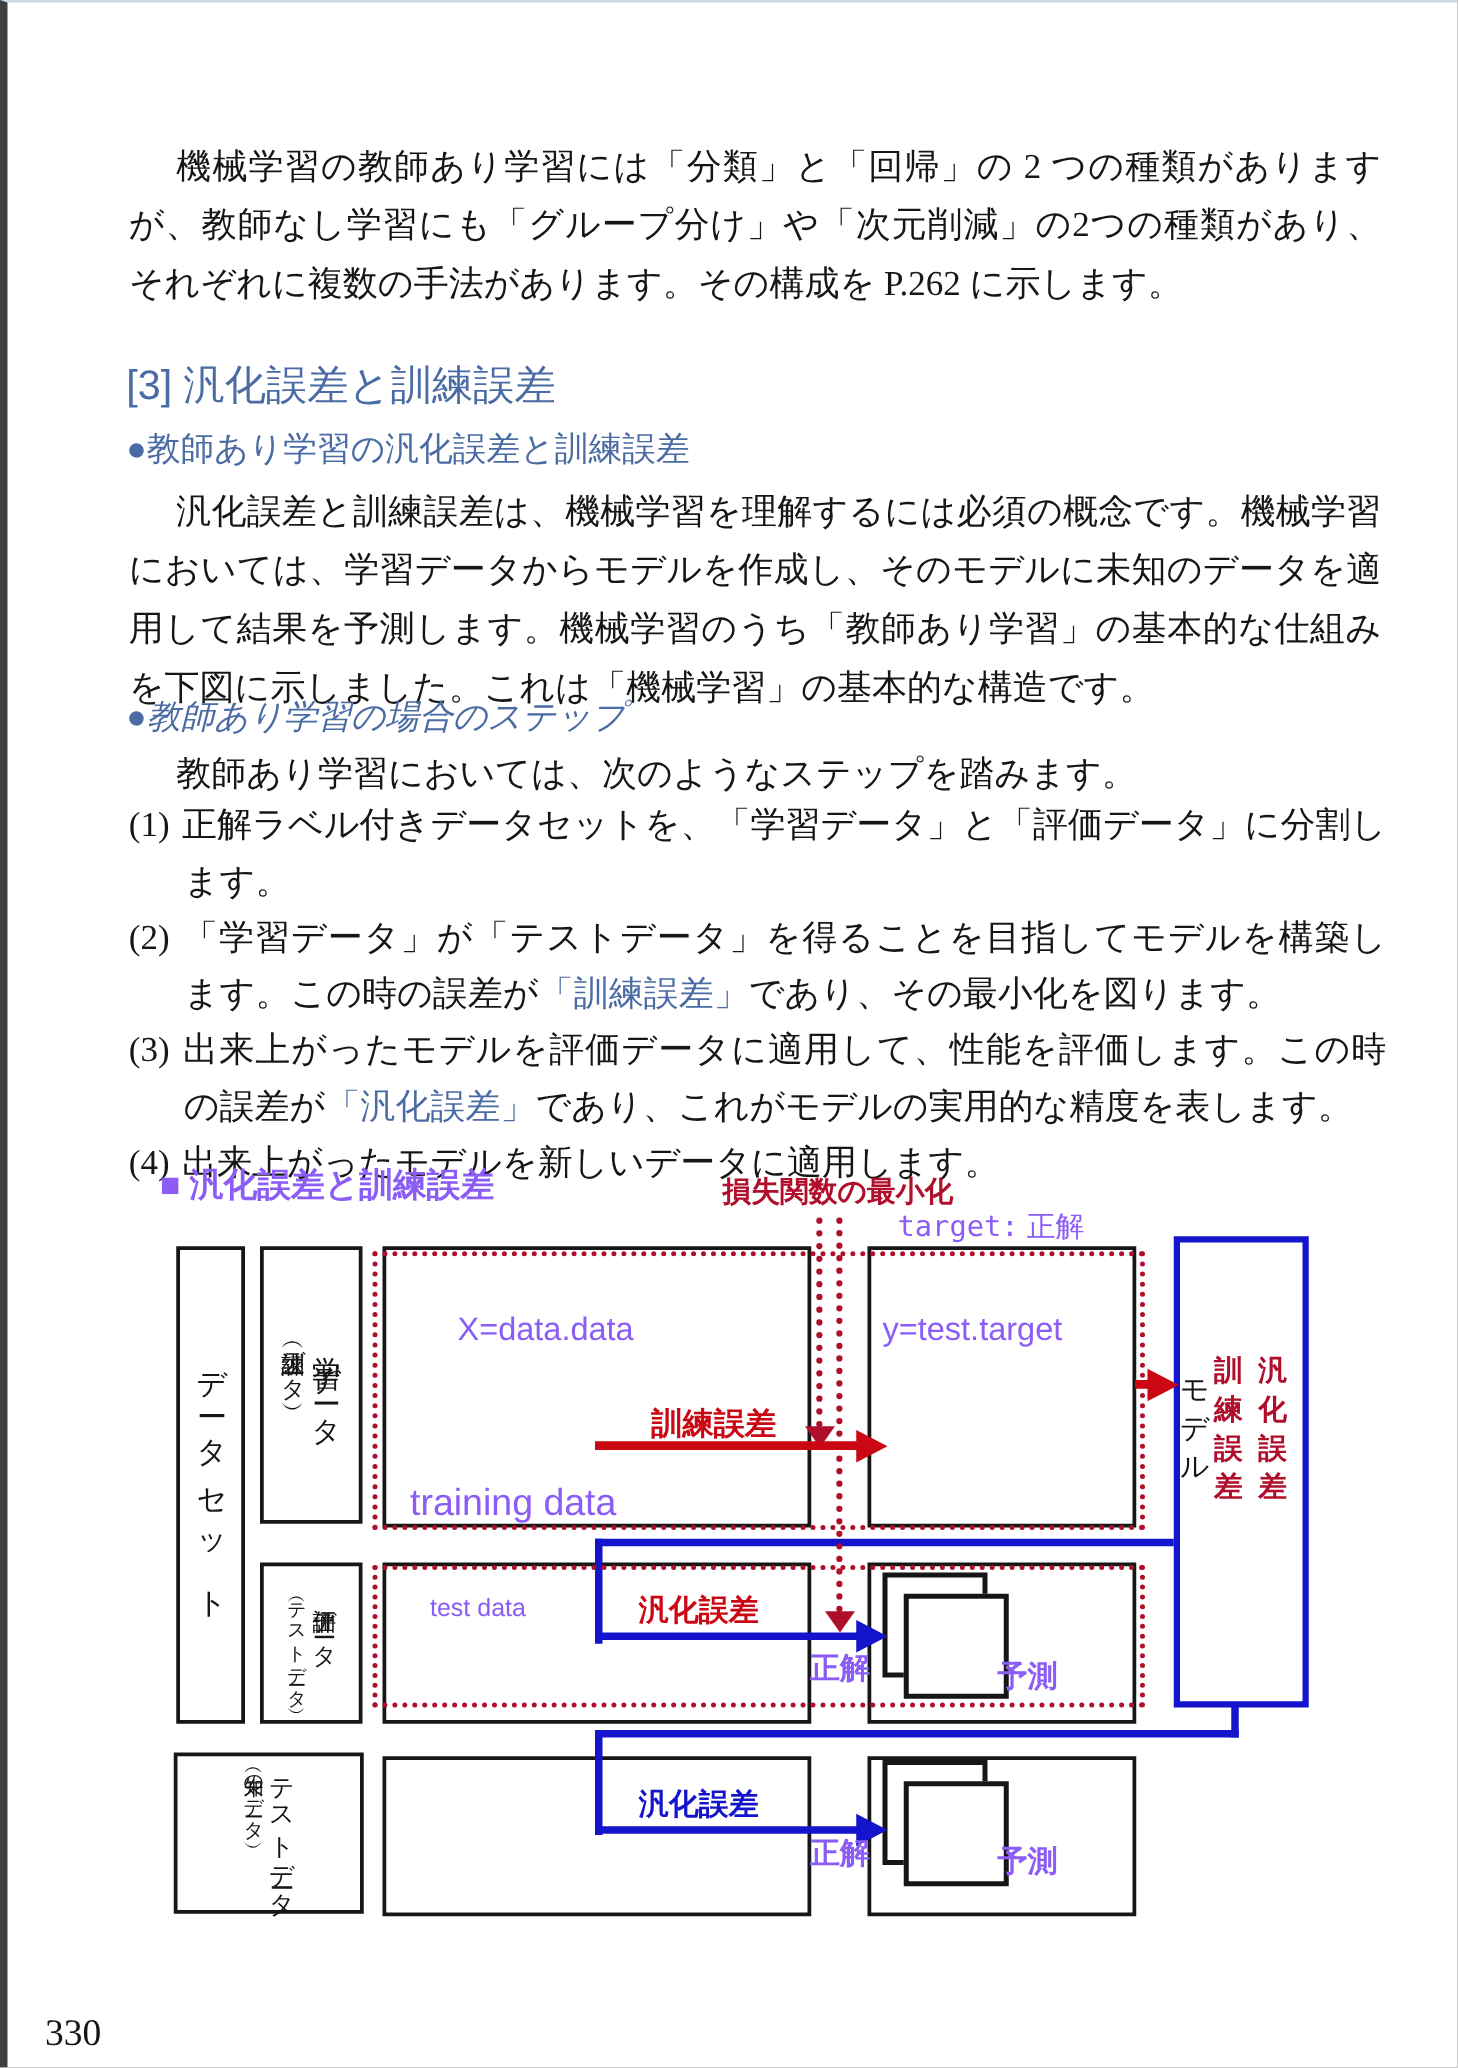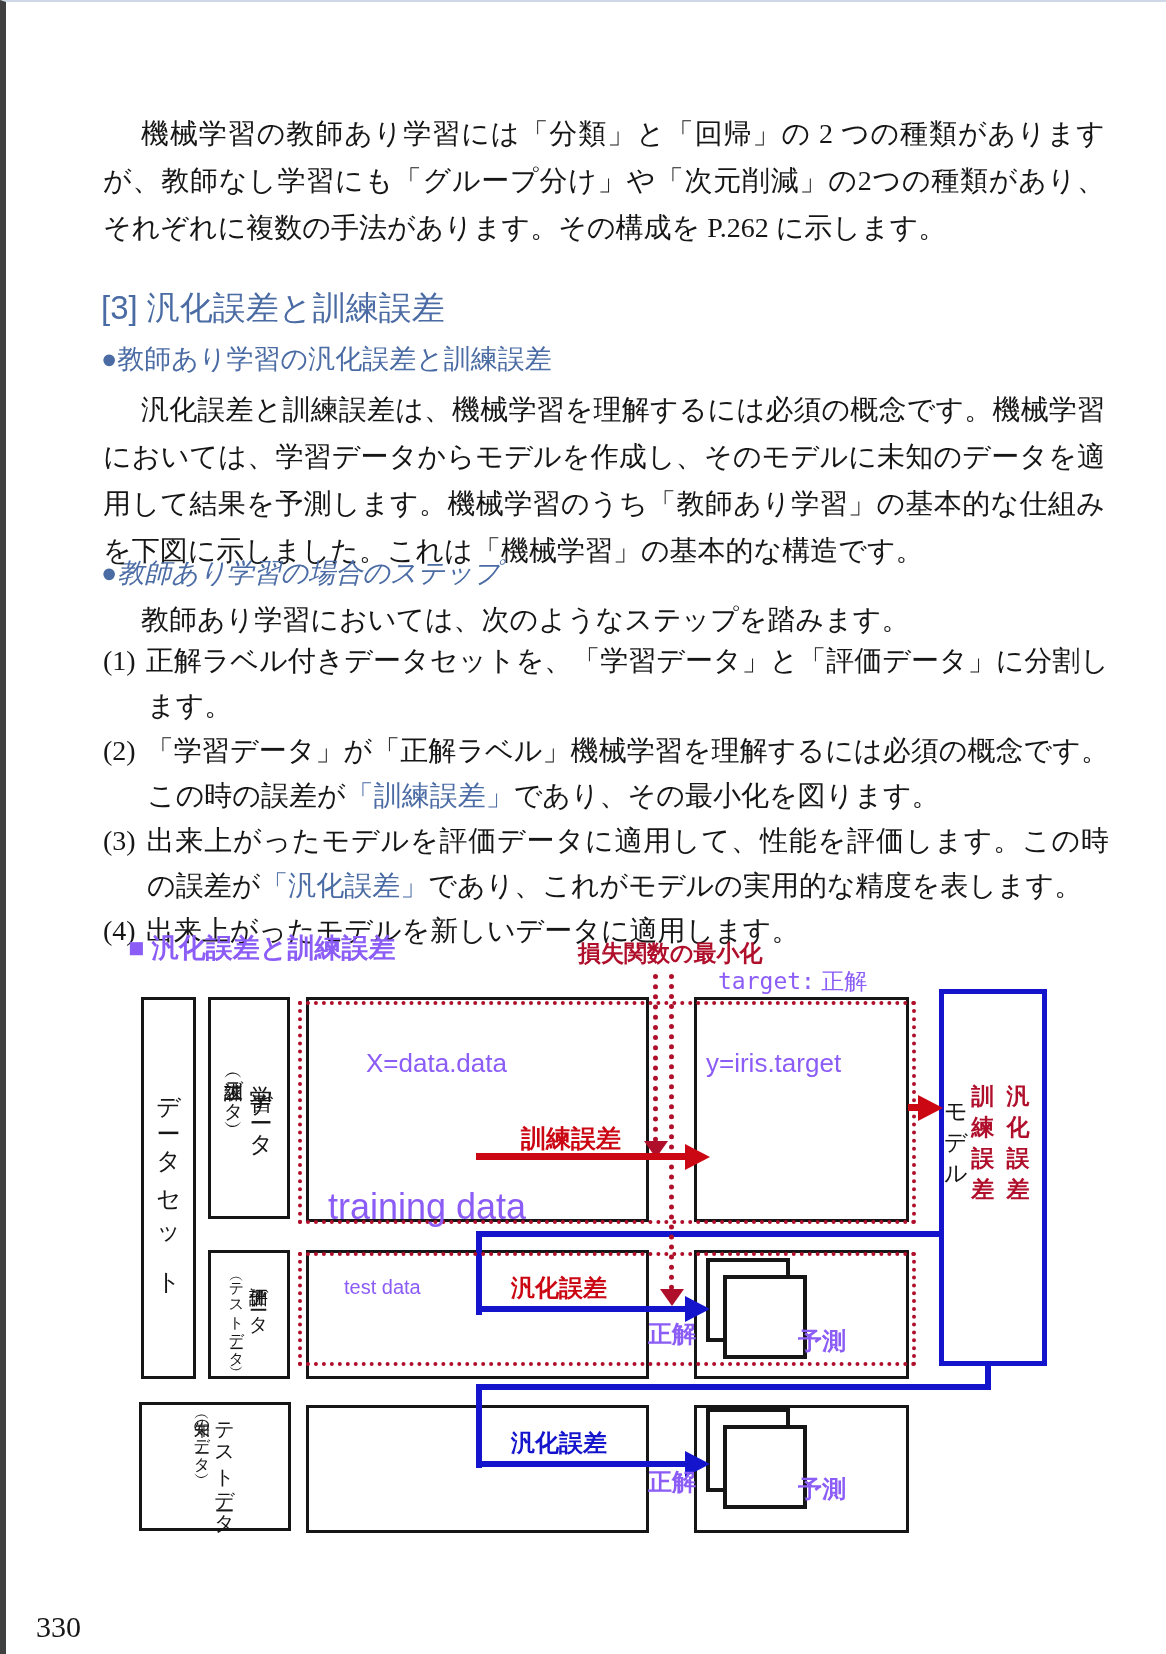--- a/index.html
+++ b/index.html
@@ -57,21 +57,21 @@
   <div class="para" style="top:384px;">汎化誤差と訓練誤差は、機械学習を理解するには必須の概念です。機械学習においては、学習データからモデルを作成し、そのモデルに未知のデータを適用して結果を予測します。機械学習のうち「教師あり学習」の基本的な仕組みを下図に示しました。これは「機械学習」の基本的な構造です。</div>
 
   <div class="subhead" style="top:553px;font-style:italic;">●教師あり学習の場合のステップ</div>
   <div class="para" style="top:594px;">教師あり学習においては、次のようなステップを踏みます。</div>
 
   <div id="steps-block">
     <div class="step">
       <span class="mk">(1)</span><span>正解ラベル付きデータセットを、「学習データ」と「評価データ」に分割します。</span><span class="blue"></span><span></span>
     </div>
     <div class="step">
-      <span class="mk">(2)</span><span>「学習データ」が「正解ラベル」機械学習を理解するには必須の概念です。この時の誤差が</span><span class="blue">「訓練誤差」</span><span>であり、その最小化を図ります。</span>
+      <span class="mk">(2)</span><span>「学習データ」が「テストデータ」を得ることを目指してモデルを構築します。この時の誤差が</span><span class="blue">「訓練誤差」</span><span>であり、その最小化を図ります。</span>
     </div>
     <div class="step">
       <span class="mk">(3)</span><span>出来上がったモデルを評価データに適用して、性能を評価します。この時の誤差が</span><span class="blue">「汎化誤差」</span><span>であり、これがモデルの実用的な精度を表します。</span>
     </div>
     <div class="step">
       <span class="mk">(4)</span><span>出来上がったモデルを新しいデータに適用します。</span><span class="blue"></span><span></span>
     </div>
   </div>
 
   <div class="dlabel" style="left:122px;top:928px;font-size:27px;font-weight:bold;">■ 汎化誤差と訓練誤差</div>
@@ -112,22 +112,22 @@
   </div>
 
   <div class="bx" style="left:300px;top:995px;width:343px;height:225px;"></div>
   <div class="bx" style="left:688px;top:995px;width:215px;height:225px;"></div>
   <div class="bx" style="left:300px;top:1248px;width:343px;height:129px;"></div>
   <div class="bx" style="left:688px;top:1248px;width:215px;height:129px;"></div>
   <div class="bx" style="left:300px;top:1403px;width:343px;height:128px;"></div>
   <div class="bx" style="left:688px;top:1403px;width:215px;height:128px;"></div>
 
   <div class="dlabel code" style="left:360px;top:1046px;font-size:26px;">X=data.data</div>
-  <div class="dlabel code" style="left:700px;top:1046px;font-size:26px;">y=iris.target</div>
-  <div class="dlabel code" style="left:322px;top:1184px;font-size:36px;">training data</div>
+  <div class="dlabel code" style="left:700px;top:1046px;font-size:26px;">y=test.target</div>
+  <div class="dlabel code" style="left:322px;top:1184px;font-size:30px;">training data</div>
   <div class="dlabel code" style="left:322px;top:1274px;font-size:20px;margin-left:16px;">test data</div>
 
   <div id="model-box">
     <span>モデル</span>
     <span class="crimson" style="font-weight:bold;">訓練誤差</span>
     <span class="crimson" style="font-weight:bold;">汎化誤差</span>
   </div>
 
   <div class="dotrect" style="left:292px;top:999px;width:618px;height:223px;"></div>
   <div class="dotrect" style="left:292px;top:1250px;width:618px;height:114px;"></div>

